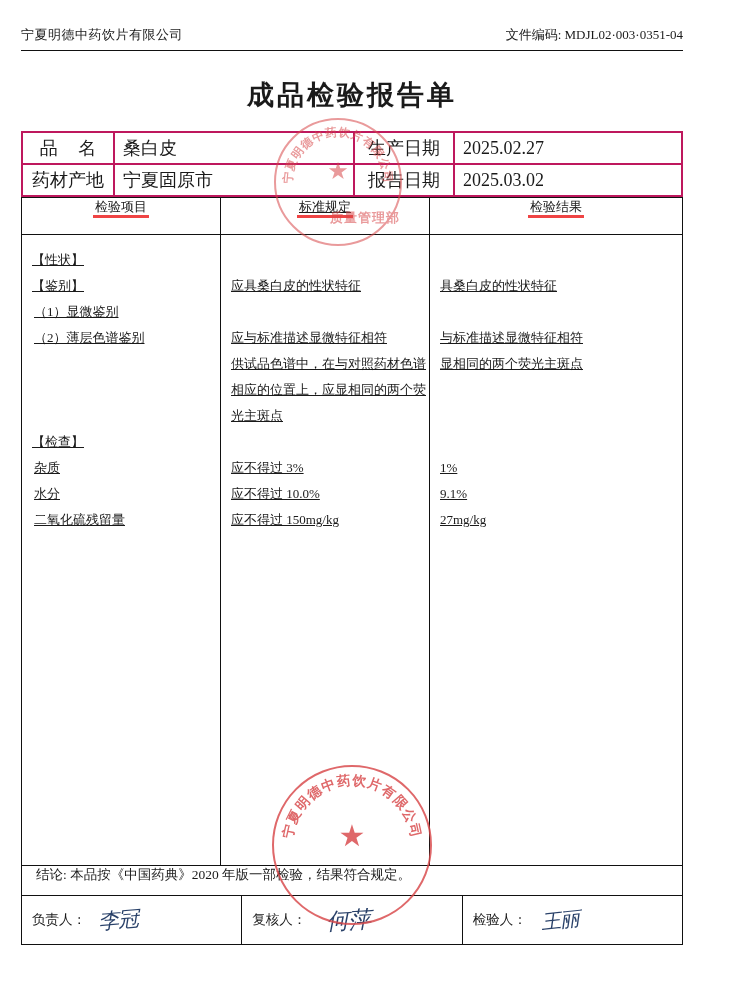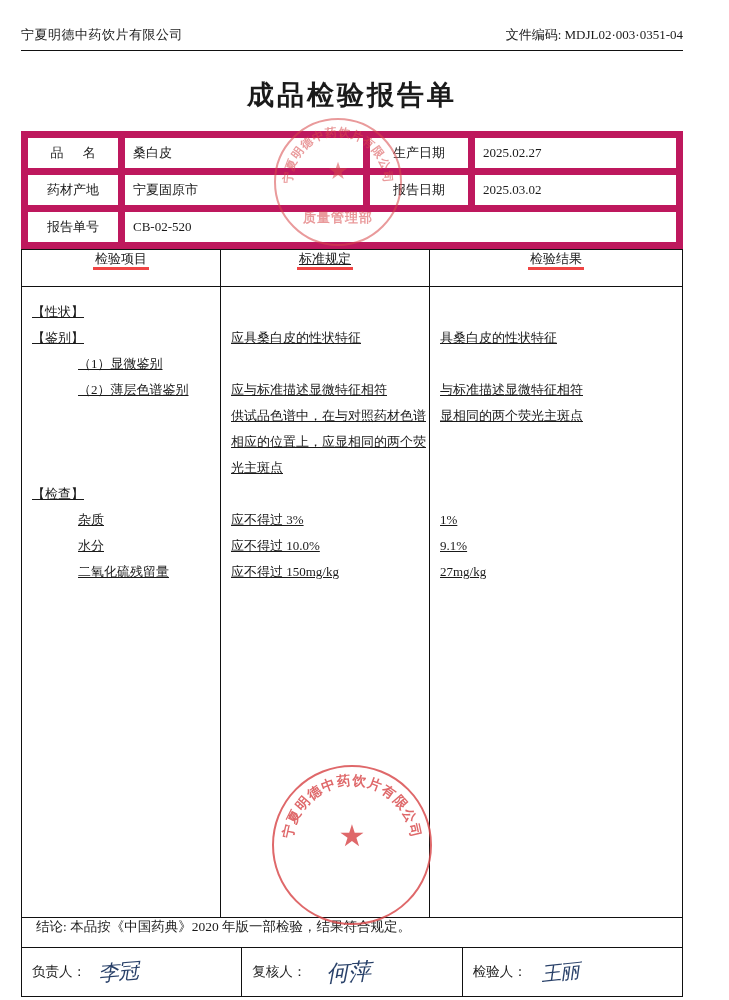--- a/index.html
+++ b/index.html
@@ -45,23 +45,23 @@
     letter-spacing: 3px;
     margin: 26px 0 18px 0;
   }
   
   table {
     border-collapse: collapse;
     width: 100%;
     table-layout: fixed;
   }
   .info-tbl td {
-    border: 7px solid #be185d;
+    border: 2px solid #be185d;
     height: 30px;
-    font-size: 13px;
+    font-size: 18px;
     padding: 0 8px;
     vertical-align: middle;
   }
   .lbl {
     width: 74px;
     text-align: center;
     letter-spacing: 0;
   }
   .lbl-sp {
     width: 74px;
@@ -114,21 +114,20 @@
   }
   .line {
     white-space: nowrap;
     text-decoration: underline;
   }
   .line.blank {
     height: 26px;
   }
   .indent {
     padding-left: 2px;
-    margin-left: 44px;
   }
   .item-col { width: 198px; }
   .std-col  { width: 208px; text-decoration: underline; }
   .res-col  { }
   
   .concl {
     border: 1px solid #111;
     border-top: none;
     height: 30px;
     display: flex;
@@ -199,21 +198,21 @@
     font-size: 30px;
     line-height: 1;
     color: #d8484a;
   }
   .stamp-top .star { font-size: 24px; top: 41%; }
   .stamp .sub {
     position: absolute;
     left: 0;
     right: 0;
     bottom: 15%;
-    text-align: center;
+    text-align: right;
     font-size: 15px;
     font-weight: bold;
     letter-spacing: 2px;
     font-family: "Liberation Serif", serif;
   }
   .stamp-top .sub { font-size: 13px; bottom: 14%; letter-spacing: 1px;}
   .arc {
     position: absolute;
     left: 0; top: 0;
     width: 100%;
@@ -249,24 +248,20 @@
       <td class="lbl-sp">品    名</td>
       <td class="val">桑白皮</td>
       <td class="lbl2">生产日期</td>
       <td class="val2">2025.02.27</td>
     </tr>
     <tr>
       <td class="lbl">药材产地</td>
       <td class="val">宁夏固原市</td>
       <td class="lbl2">报告日期</td>
       <td class="val2">2025.03.02</td>
-    </tr>
-    <tr>
-      <td class="lbl">报告单号</td>
-      <td class="rptno-val" colspan="3">CB-02-520</td>
     </tr>
   </tbody>
     </table>
 
   <table class="body-tbl">
     <tbody>
         <tr>
       <td class="col-head item-col"><span>检验项目</span></td>
       <td class="col-head std-col"><span>标准规定</span></td>
       <td class="col-head res-col"><span>检验结果</span></td>

